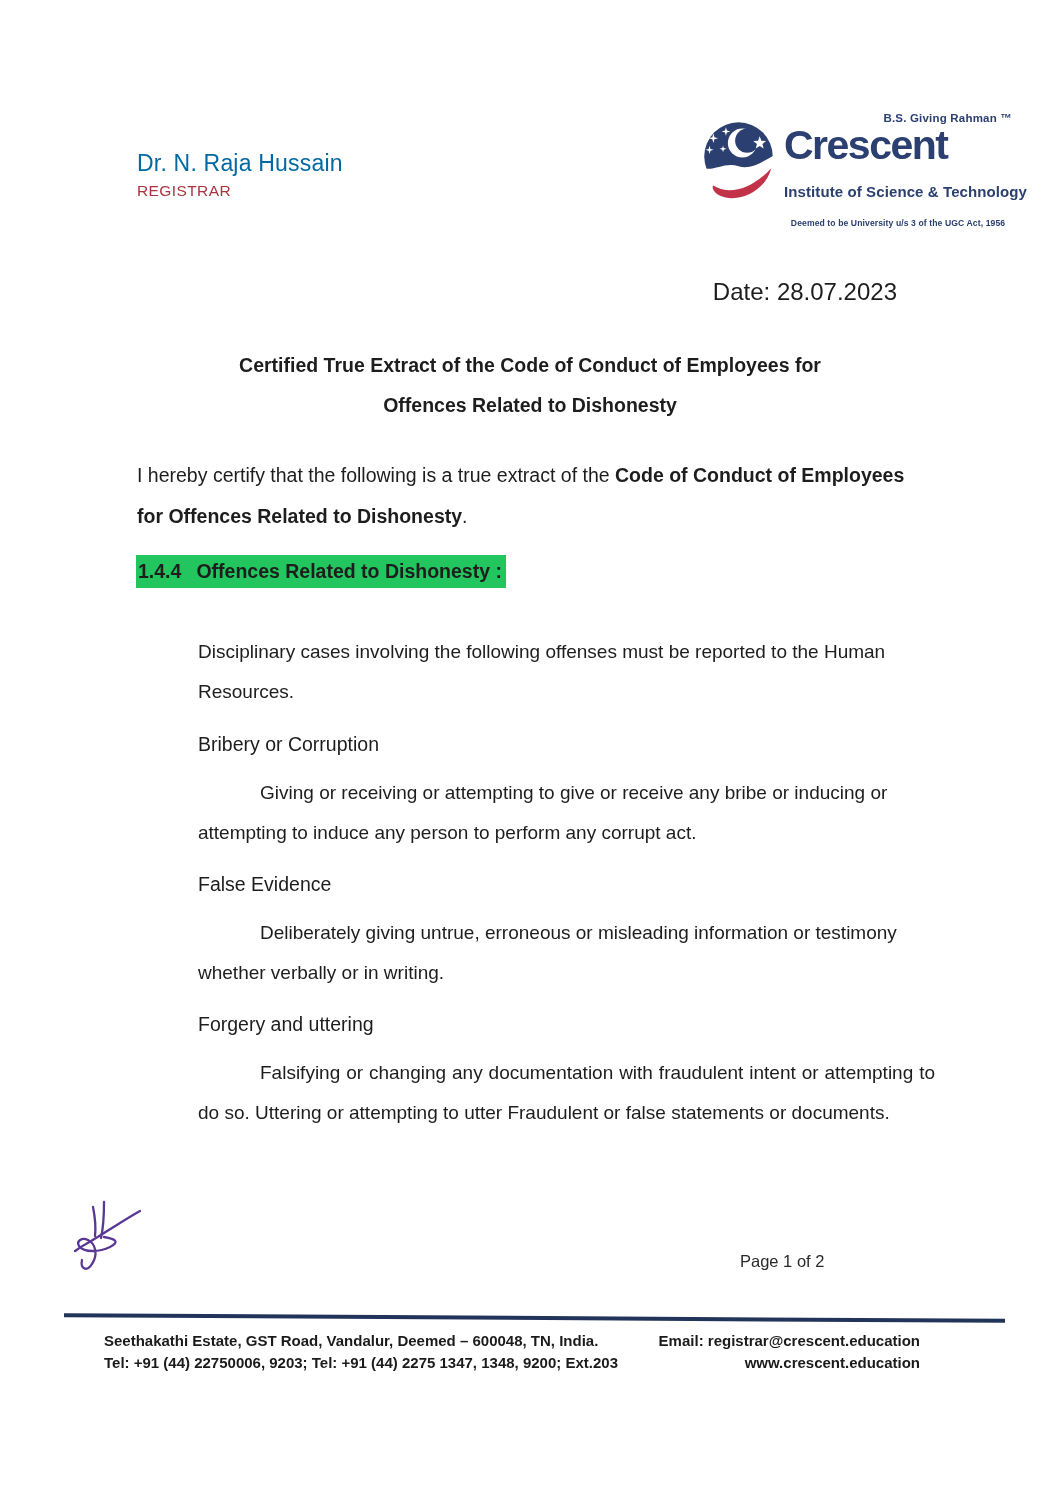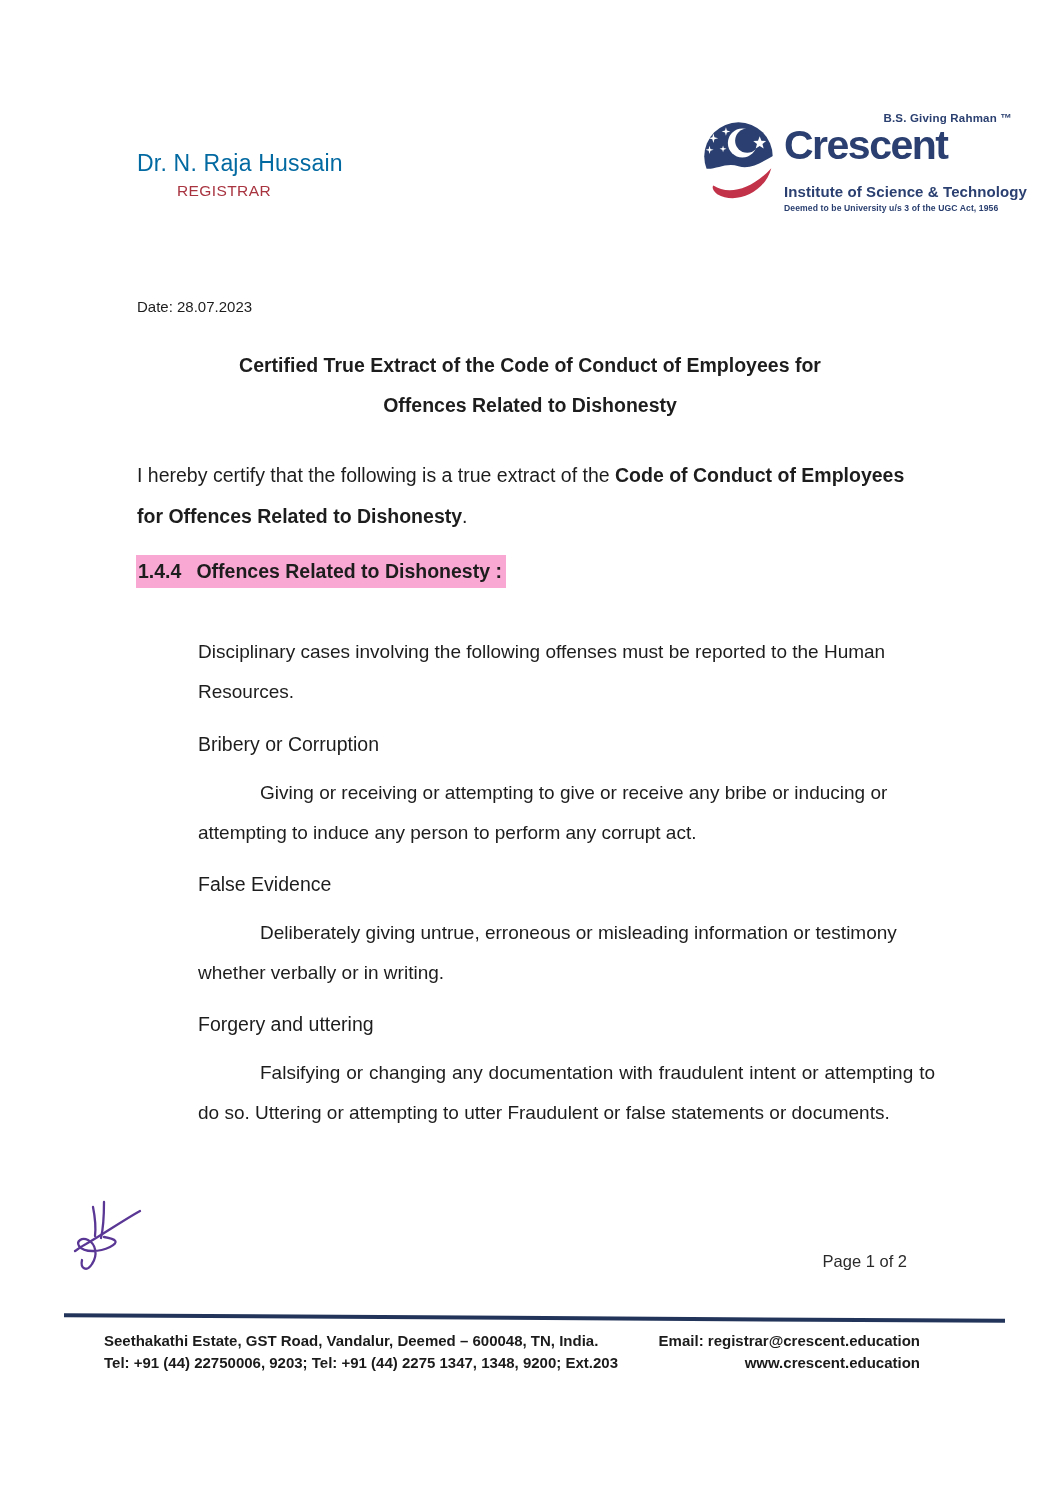--- a/index.html
+++ b/index.html
@@ -9,59 +9,59 @@
     height: 1497px;
     background: #ffffff;
     font-family: "Liberation Sans", sans-serif;
     color: #1d1d1d;
     overflow: hidden;
   }
 
   
   .author-block { position: absolute; left: 137px; top: 150px; }
   .author-name { font-size: 23px; font-weight: normal; color: #0369a1; letter-spacing: 0.2px; }
-  .author-title { font-size: 15.5px; color: #a83440; margin-top: 5px; letter-spacing: 0.4px; margin-left: 40px; }
+  .author-title { font-size: 15.5px; color: #a83440; margin-top: 5px; letter-spacing: 0.4px; }
 
   
   .logo-block { position: absolute; left: 697px; top: 110px; width: 316px; height: 100px; }
   .emblem { position: absolute; left: 0; top: 2px; width: 82px; height: 94px; }
   .logo-text { position: absolute; left: 87px; top: 2px; width: 228px; }
   .logo-tm { font-size: 11.5px; font-weight: 600; color: #2b4070; text-align: right; letter-spacing: 0.2px; }
   .logo-brand { font-size: 41px; font-weight: bold; color: #2b4070; line-height: 40px; letter-spacing: -1.5px; margin-top: 1px; }
   .logo-institute { font-size: 15px; font-weight: 600; color: #2b4070; margin-top: 18px; letter-spacing: 0.1px; white-space: nowrap; }
-  .logo-tagline { font-size: 8.6px; font-weight: bold; color: #2b4070; text-align: left; margin-top: 3px; letter-spacing: 0.1px; }
+  .logo-tagline { font-size: 8.6px; font-weight: bold; color: #2b4070; text-align: center; margin-top: 18px; letter-spacing: 0.1px; }
 
   
-  .date-line { position: absolute; top: 298px; left: 137px; width: 760px; font-size: 15px; }
+  .date-line { position: absolute; top: 278px; left: 137px; width: 760px; text-align: right; font-size: 24px; }
   .doc-title { position: absolute; top: 354px; left: 134px; width: 792px; text-align: center; font-weight: bold; font-size: 19.5px; }
   .doc-title .line { line-height: 23px; }
   .doc-title .line + .line { margin-top: 17px; }
 
   
   .intro { position: absolute; top: 455px; left: 137px; width: 800px; font-size: 19.5px; line-height: 41px; }
   .intro b { font-weight: bold; }
 
   
   .section-heading { position: absolute; top: 560px; left: 136px; font-size: 19.5px; font-weight: bold; }
-  .hl { background: #f9a8d4; padding: 5px 4px 6px 2px; }
+  .hl { background: #22c55e; padding: 5px 4px 6px 2px; }
   .hl .num { margin-right: 15px; }
 
   
   .lead-para, .sub-body { font-size: 19px; line-height: 40px; }
   .lead-para { position: absolute; top: 632px; left: 198px; width: 740px; }
   .sub-heading { position: absolute; left: 198px; font-size: 19.5px; font-weight: normal; }
   .sub-body { position: absolute; left: 198px; width: 737px; text-indent: 62px; }
   .justify { text-align: justify; }
   #sub0-h { top: 733px; } #sub0-b { top: 773px; }
   #sub1-h { top: 873px; } #sub1-b { top: 913px; }
   #sub2-h { top: 1013px; } #sub2-b { top: 1053px; }
 
   
   .signature { position: absolute; left: 60px; top: 1185px; width: 120px; height: 100px; }
-  .page-num { position: absolute; top: 1252px; left: 740px; width: 167px; text-align: right; font-size: 16.5px; color: #2a2a2a; }
+  .page-num { position: absolute; top: 1252px; left: 740px; width: 167px; font-size: 16.5px; color: #2a2a2a; }
 
   
   .footer-rule { position: absolute; left: 64px; top: 1316px; width: 941px; height: 4px; background: #22345a; transform: rotate(0.35deg); }
   .footer-left { position: absolute; left: 104px; top: 1330px; font-size: 15px; font-weight: bold; line-height: 22px; color: #1b1b1b; }
   .footer-right { position: absolute; left: 620px; top: 1330px; width: 300px; text-align: right; font-size: 15px; font-weight: bold; line-height: 22px; color: #1b1b1b; }
 </style>
 </head>
 <body>
 
 <div class="page">

